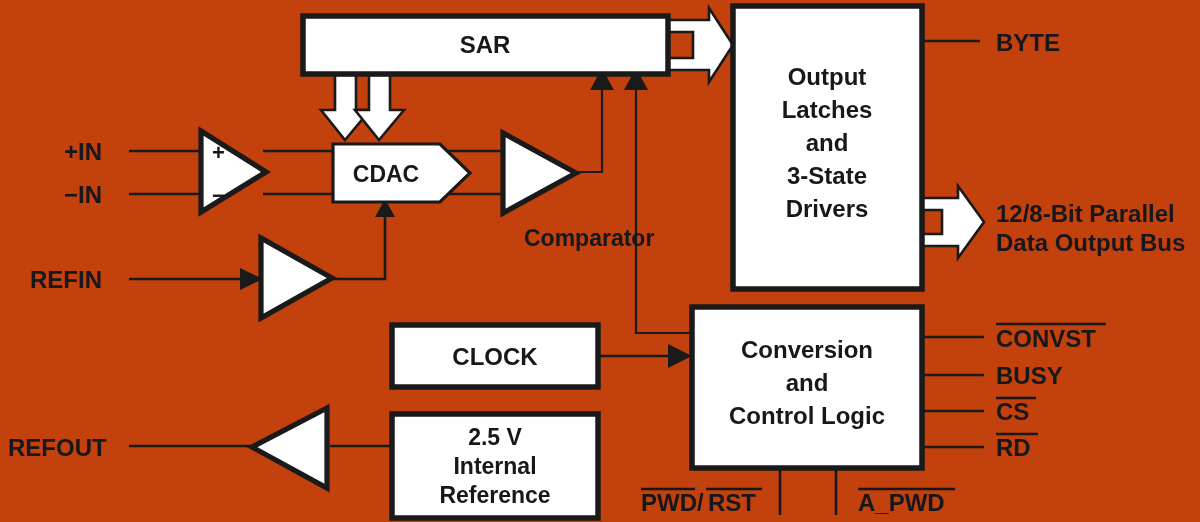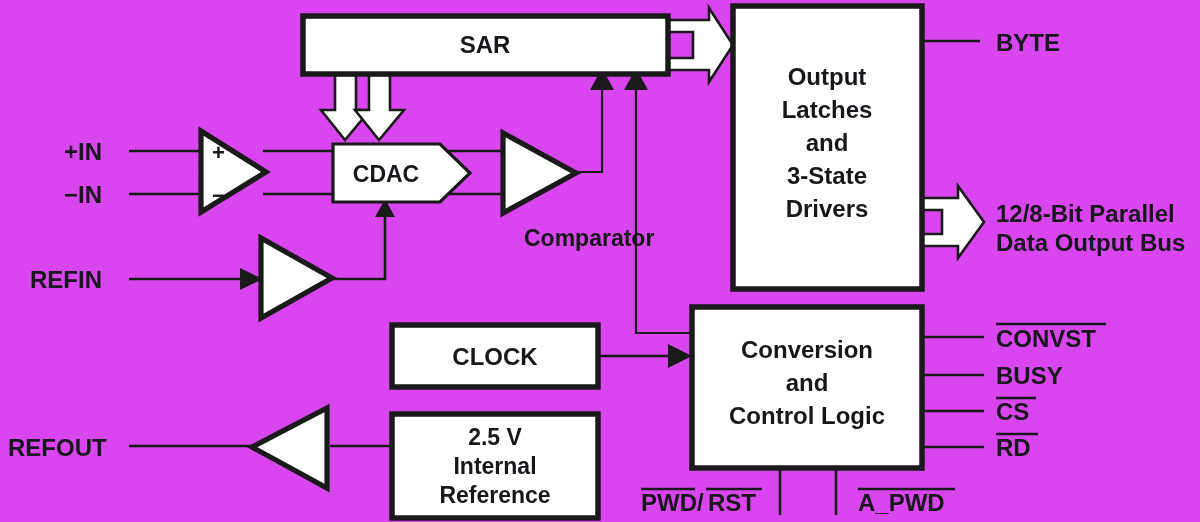--- a/index.html
+++ b/index.html
@@ -4,21 +4,21 @@
 <style>
   html, body {
     margin: 0;
     padding: 0;
     background: #ffffff;
   }
   #diagram-root {
     position: relative;
     width: 1200px;
     height: 522px;
-    background: #d946ef;
+    background: #c2410c;
     font-family: "Liberation Sans", sans-serif;
   }
   svg#block-diagram {
     display: block;
     width: 1200px;
     height: 522px;
   }
   .blk-stroke {
     stroke: #1a1a1a;
     fill: #ffffff;

